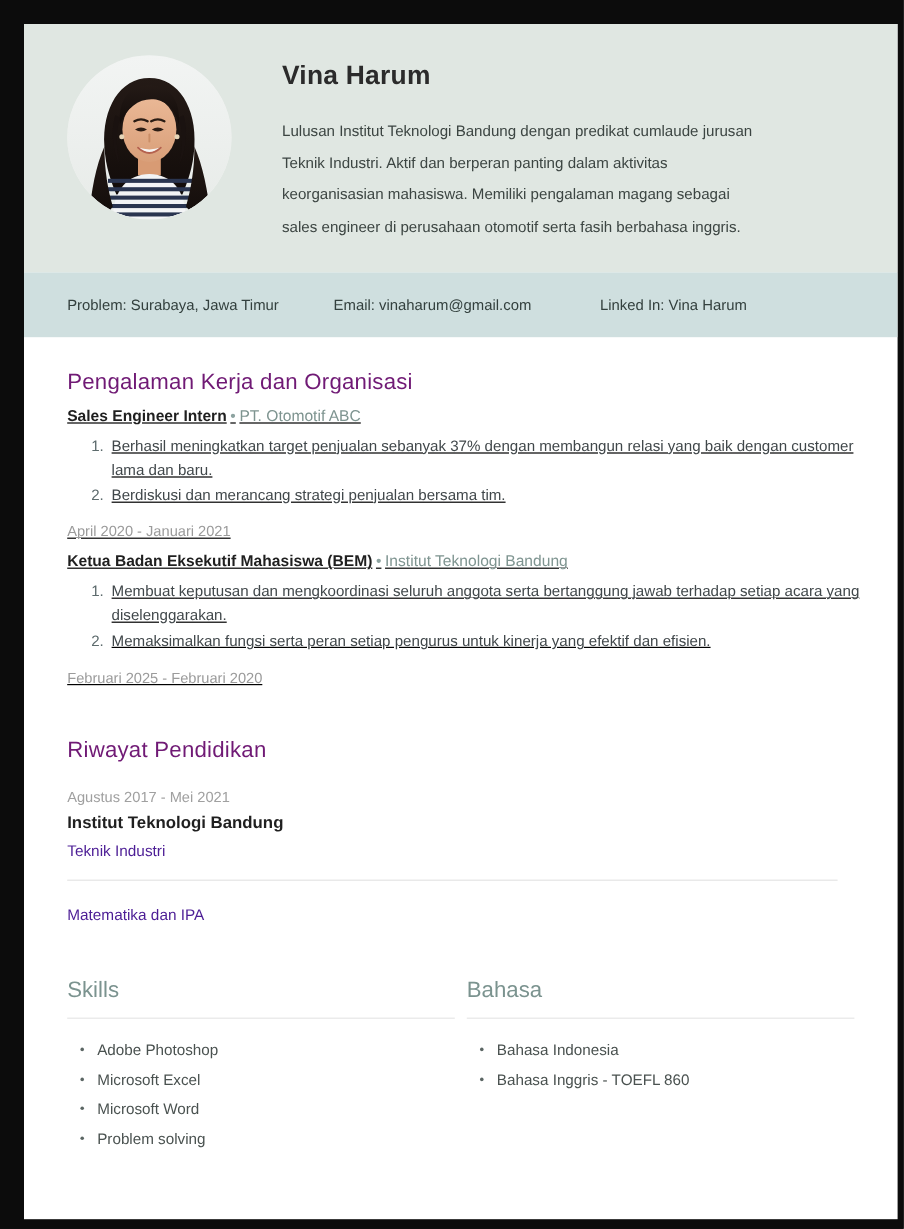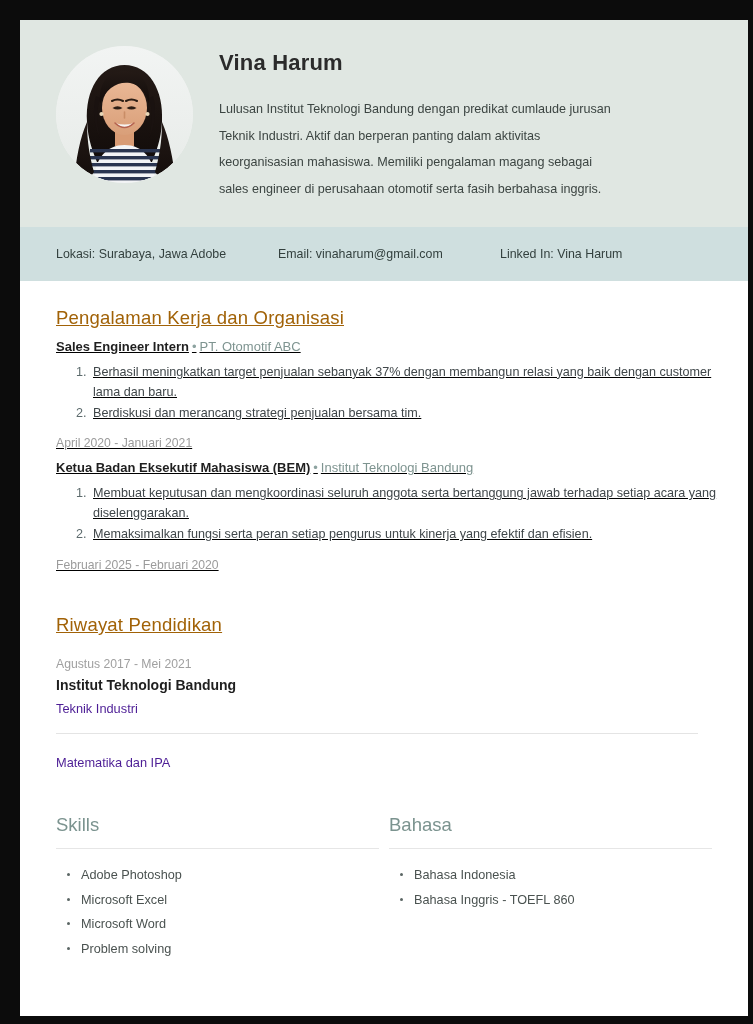--- a/index.html
+++ b/index.html
@@ -29,21 +29,21 @@
     background: #ffffff;
     overflow: hidden;
   }
 
   
   .header {
     background: #e0e7e2;
     padding: 26px 28px 24px 36px;
     display: flex;
     align-items: flex-start;
-    gap: 26px;
+    gap: 42px;
     min-height: 180px;
   }
 
   .avatar-wrap {
     flex: 0 0 auto;
     width: 137px;
     height: 137px;
     border-radius: 50%;
     overflow: hidden;
     background: #eef1ef;
@@ -80,24 +80,23 @@
   }
   .contact-item { white-space: nowrap; }
   .contact-item.loc   { width: 222px; }
   .contact-item.email { width: 222px; }
 
   
   .body-area { padding: 26px 30px 0 36px; }
 
   .section-title {
     font-size: 18.5px;
-    color: #a16207;
+    color: #701a75;
     font-weight: normal;
     letter-spacing: .2px;
-    text-decoration: underline;
   }
 
   .block { margin-top: 10px; text-decoration: underline; }
 
   .role-line {
     font-size: 13px;
     color: #1f1f1f;
     font-weight: bold;
     margin-bottom: 9px;
   }
@@ -277,21 +276,21 @@
         </svg>
       </div>
 
       <div class="header-text">
         <div class="name">Vina Harum</div>
         <div class="summary">Lulusan Institut Teknologi Bandung dengan predikat cumlaude jurusan Teknik Industri. Aktif dan berperan panting dalam aktivitas keorganisasian mahasiswa. Memiliki pengalaman magang sebagai sales engineer di perusahaan otomotif serta fasih berbahasa inggris.</div>
       </div>
     </div>
 
     <div class="contact-bar">
-      <div class="contact-item loc">Lokasi: Surabaya, Jawa Adobe</div>
+      <div class="contact-item loc">Problem: Surabaya, Jawa Timur</div>
       <div class="contact-item email">Email: vinaharum@gmail.com</div>
       <div class="contact-item">Linked In: Vina Harum</div>
     </div>
 
     <div class="body-area">
 
       <div class="section-title">Pengalaman Kerja dan Organisasi</div>
 
       <div class="block">
         <div class="role-line">

